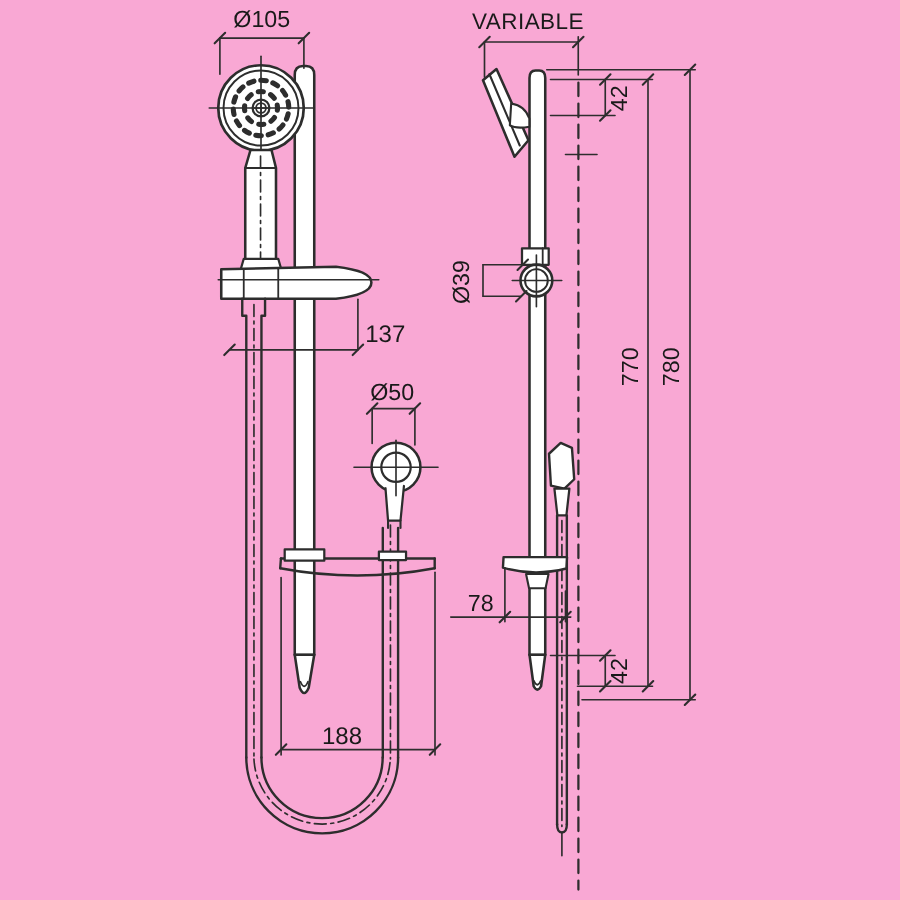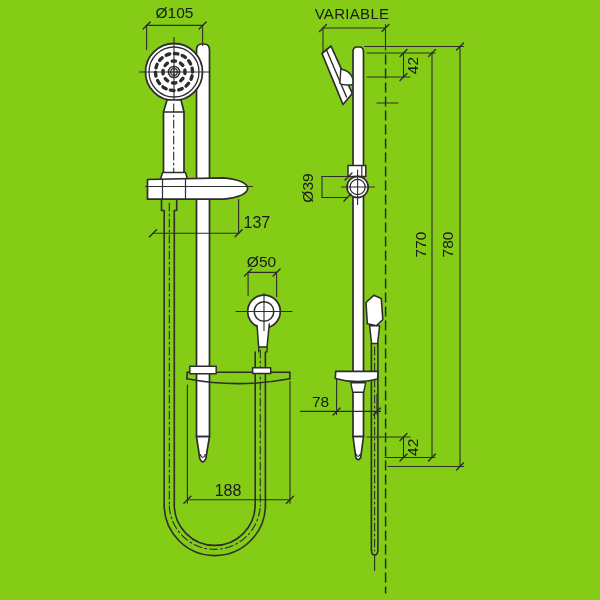--- a/index.html
+++ b/index.html
@@ -1,16 +1,16 @@
 <!DOCTYPE html>
 <html><head>
 <meta charset="utf-8">
 <style>
   html,body{margin:0;padding:0;background:#ffffff;}
-  #stage{width:600px;height:600px;position:relative;background:#84cc16;overflow:hidden;}
+  #stage{width:600px;height:600px;position:relative;background:#f9a8d4;overflow:hidden;}
   svg{display:block;}
   svg text{font-family:"Liberation Sans","DejaVu Sans",sans-serif;fill:#1a1a1a;}
   .t15{font-size:15.5px;}
   .t14{font-size:15px;letter-spacing:.3px;}
   .t16{font-size:16px;}
 </style>
 </head>
 <body>
 
 <div id="stage">

